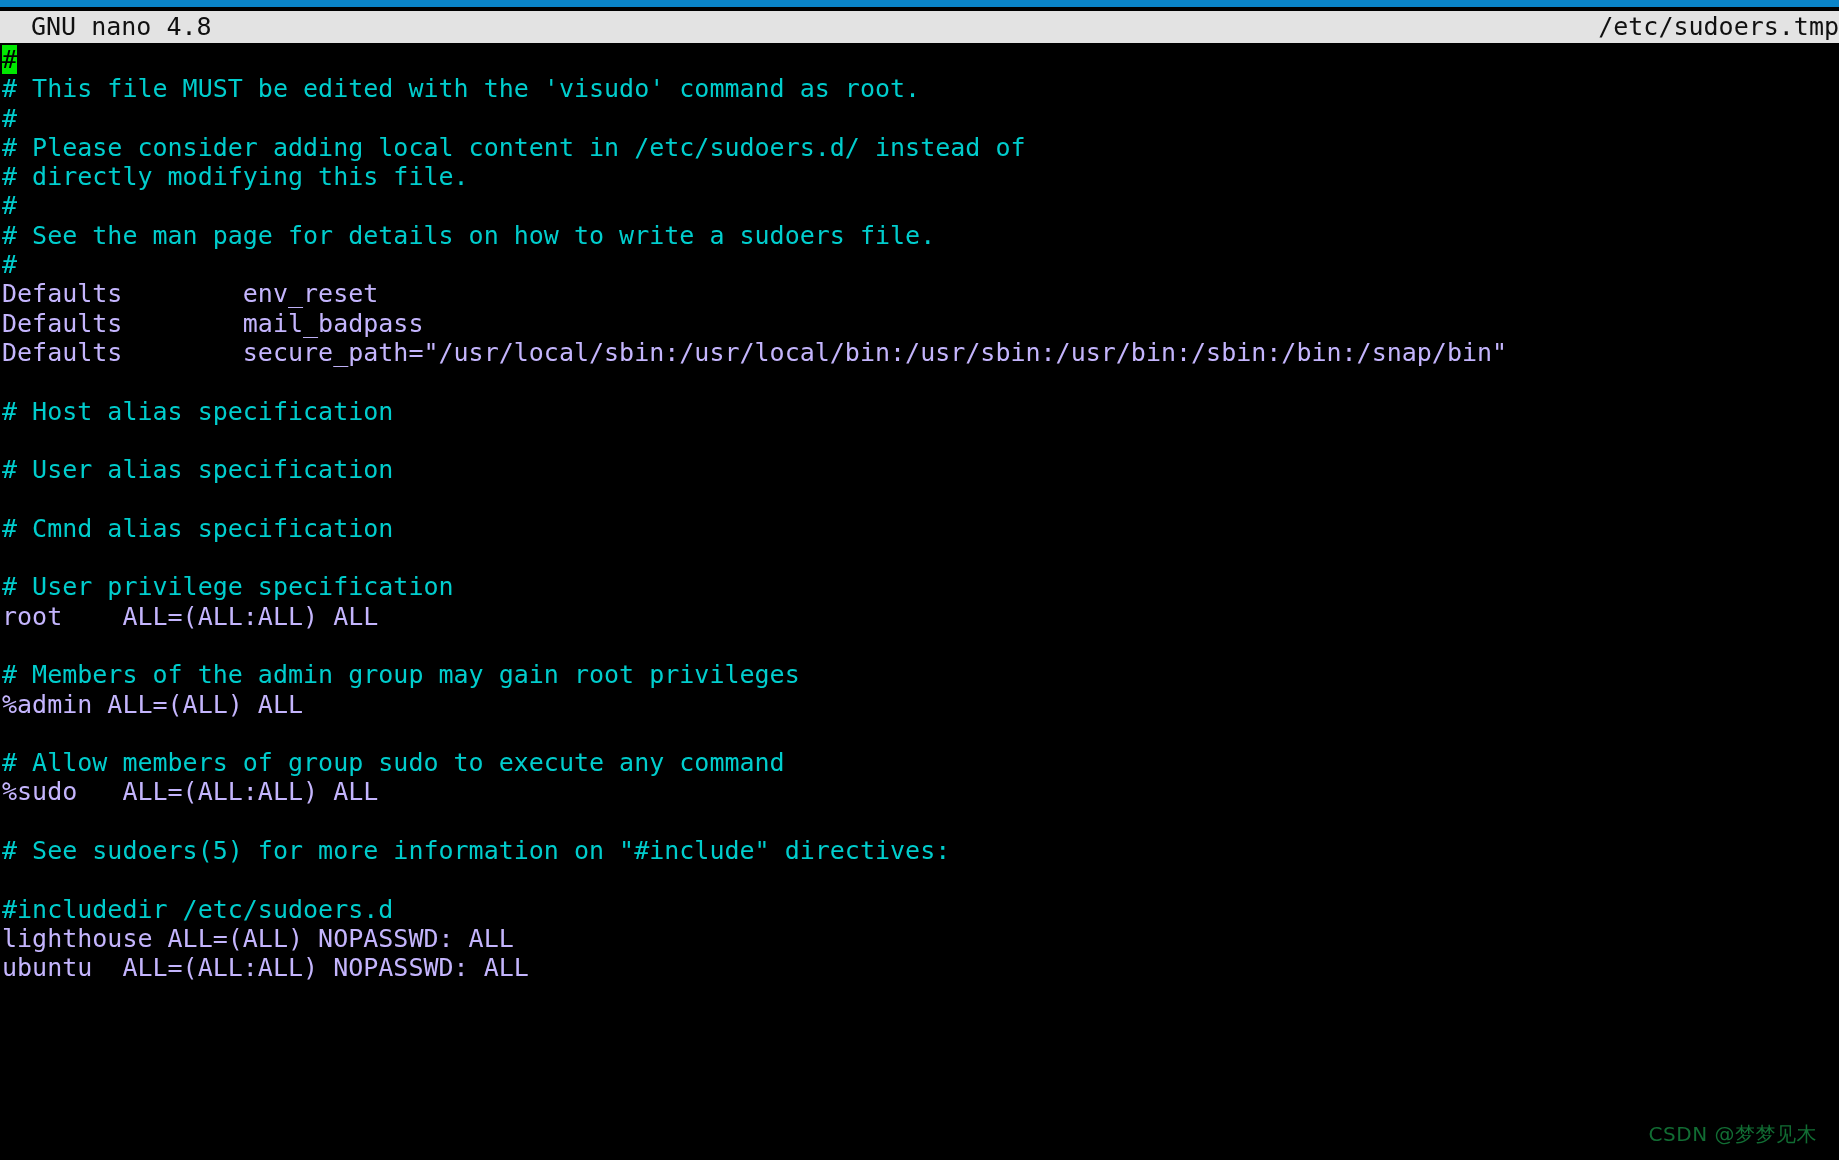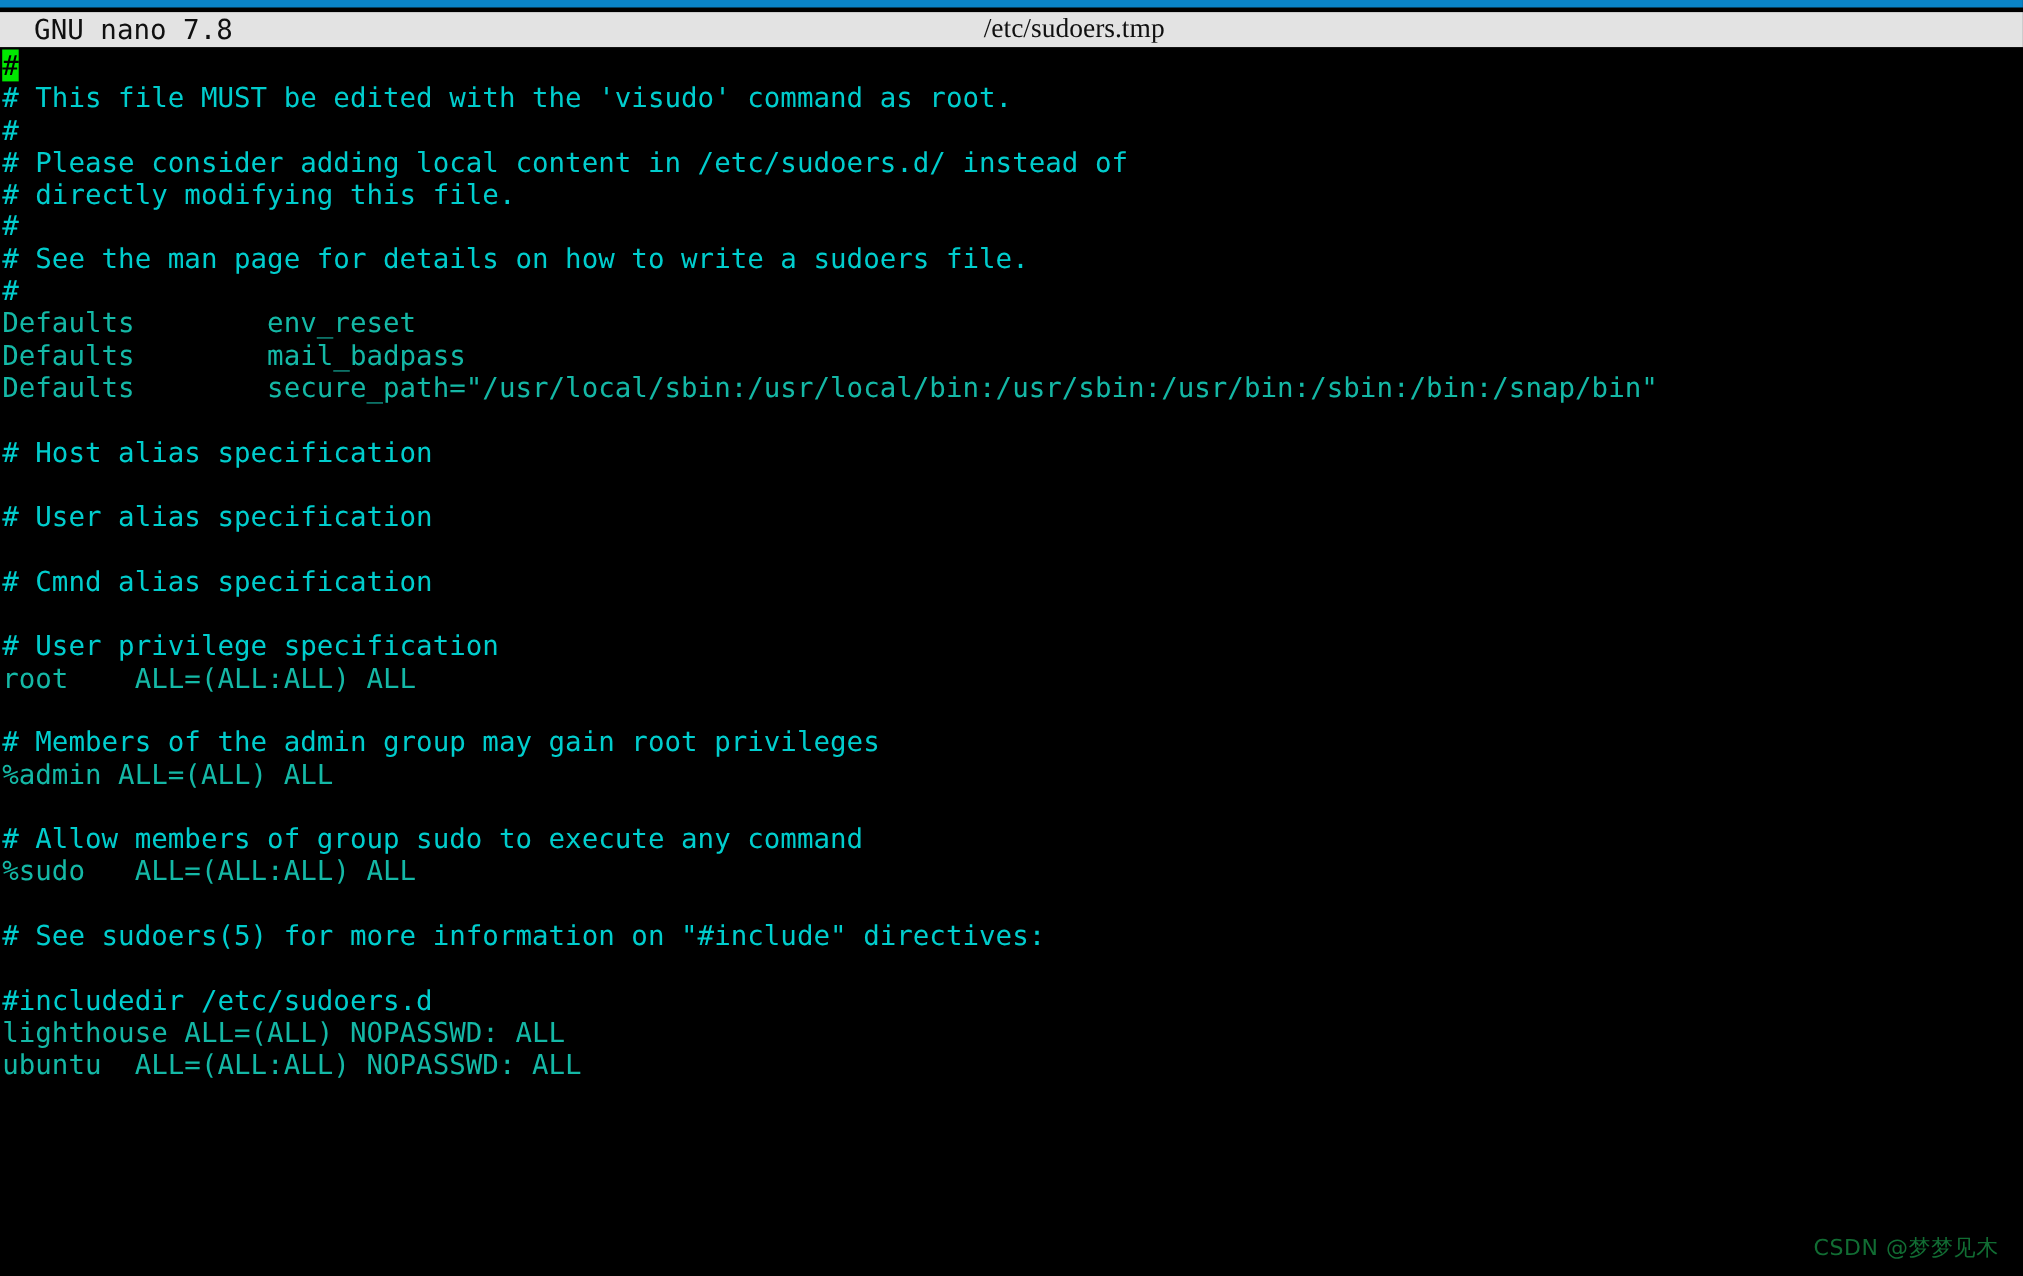--- a/index.html
+++ b/index.html
@@ -52,24 +52,23 @@
   .titlebar .tb-version {
     position: absolute;
     left: 31px;
     top: 0;
   }
   .titlebar .tb-filename {
     position: absolute;
     left: 0;
     top: 0;
     width: 1839px;
-    text-align: center;
+    text-align: right;
     padding-left: 114px;
     box-sizing: border-box;
-    font-family: Liberation Serif, serif;
   }
   .titlebar-underline {
     position: absolute;
     left: 0; top: 43px;
     width: 1839px;
     height: 3px;
     background: #000000;
   }
 
   
@@ -83,21 +82,21 @@
     font-size: 25px;
     line-height: 29.3px;
     white-space: pre;
   }
   .line {
     height: 29.3px;
     padding-left: 2px;
     white-space: pre;
   }
   .c-comment { color: #00cdcd; }
-  .c-text    { color: #14b8a6; }
+  .c-text    { color: #c4b5fd; }
   .c-blank   { color: #000000; }
 
   .cursor-cell {
     display: inline-block;
     background: #00e800;
     color: #000000;
     width: 15px;
     text-align: left;
   }
 
@@ -115,21 +114,21 @@
 </style>
 </head>
 <body>
 
 <div id="app">
 
   <div class="top-accent"></div>
   <div class="top-gap"></div>
 
   <div class="titlebar">
-    <span class="tb-version">GNU nano 7.8</span>
+    <span class="tb-version">GNU nano 4.8</span>
     <span class="tb-filename">/etc/sudoers.tmp</span>
   </div>
   <div class="titlebar-underline"></div>
 
   <div class="editor" id="editor-body"><div class="line c-comment"><span class="cursor-cell">#</span></div><div class="line c-comment"># This file MUST be edited with the 'visudo' command as root.</div><div class="line c-comment">#</div><div class="line c-comment"># Please consider adding local content in /etc/sudoers.d/ instead of</div><div class="line c-comment"># directly modifying this file.</div><div class="line c-comment">#</div><div class="line c-comment"># See the man page for details on how to write a sudoers file.</div><div class="line c-comment">#</div><div class="line c-text">Defaults        env_reset</div><div class="line c-text">Defaults        mail_badpass</div><div class="line c-text">Defaults        secure_path="/usr/local/sbin:/usr/local/bin:/usr/sbin:/usr/bin:/sbin:/bin:/snap/bin"</div><div class="line c-blank">&nbsp;</div><div class="line c-comment"># Host alias specification</div><div class="line c-blank">&nbsp;</div><div class="line c-comment"># User alias specification</div><div class="line c-blank">&nbsp;</div><div class="line c-comment"># Cmnd alias specification</div><div class="line c-blank">&nbsp;</div><div class="line c-comment"># User privilege specification</div><div class="line c-text">root    ALL=(ALL:ALL) ALL</div><div class="line c-blank">&nbsp;</div><div class="line c-comment"># Members of the admin group may gain root privileges</div><div class="line c-text">%admin ALL=(ALL) ALL</div><div class="line c-blank">&nbsp;</div><div class="line c-comment"># Allow members of group sudo to execute any command</div><div class="line c-text">%sudo   ALL=(ALL:ALL) ALL</div><div class="line c-blank">&nbsp;</div><div class="line c-comment"># See sudoers(5) for more information on "#include" directives:</div><div class="line c-blank">&nbsp;</div><div class="line c-comment">#includedir /etc/sudoers.d</div><div class="line c-text">lighthouse ALL=(ALL) NOPASSWD: ALL</div><div class="line c-text">ubuntu  ALL=(ALL:ALL) NOPASSWD: ALL</div></div>
 
   <div class="watermark">CSDN @梦梦见木</div>
 </div>
 
 </body></html>

